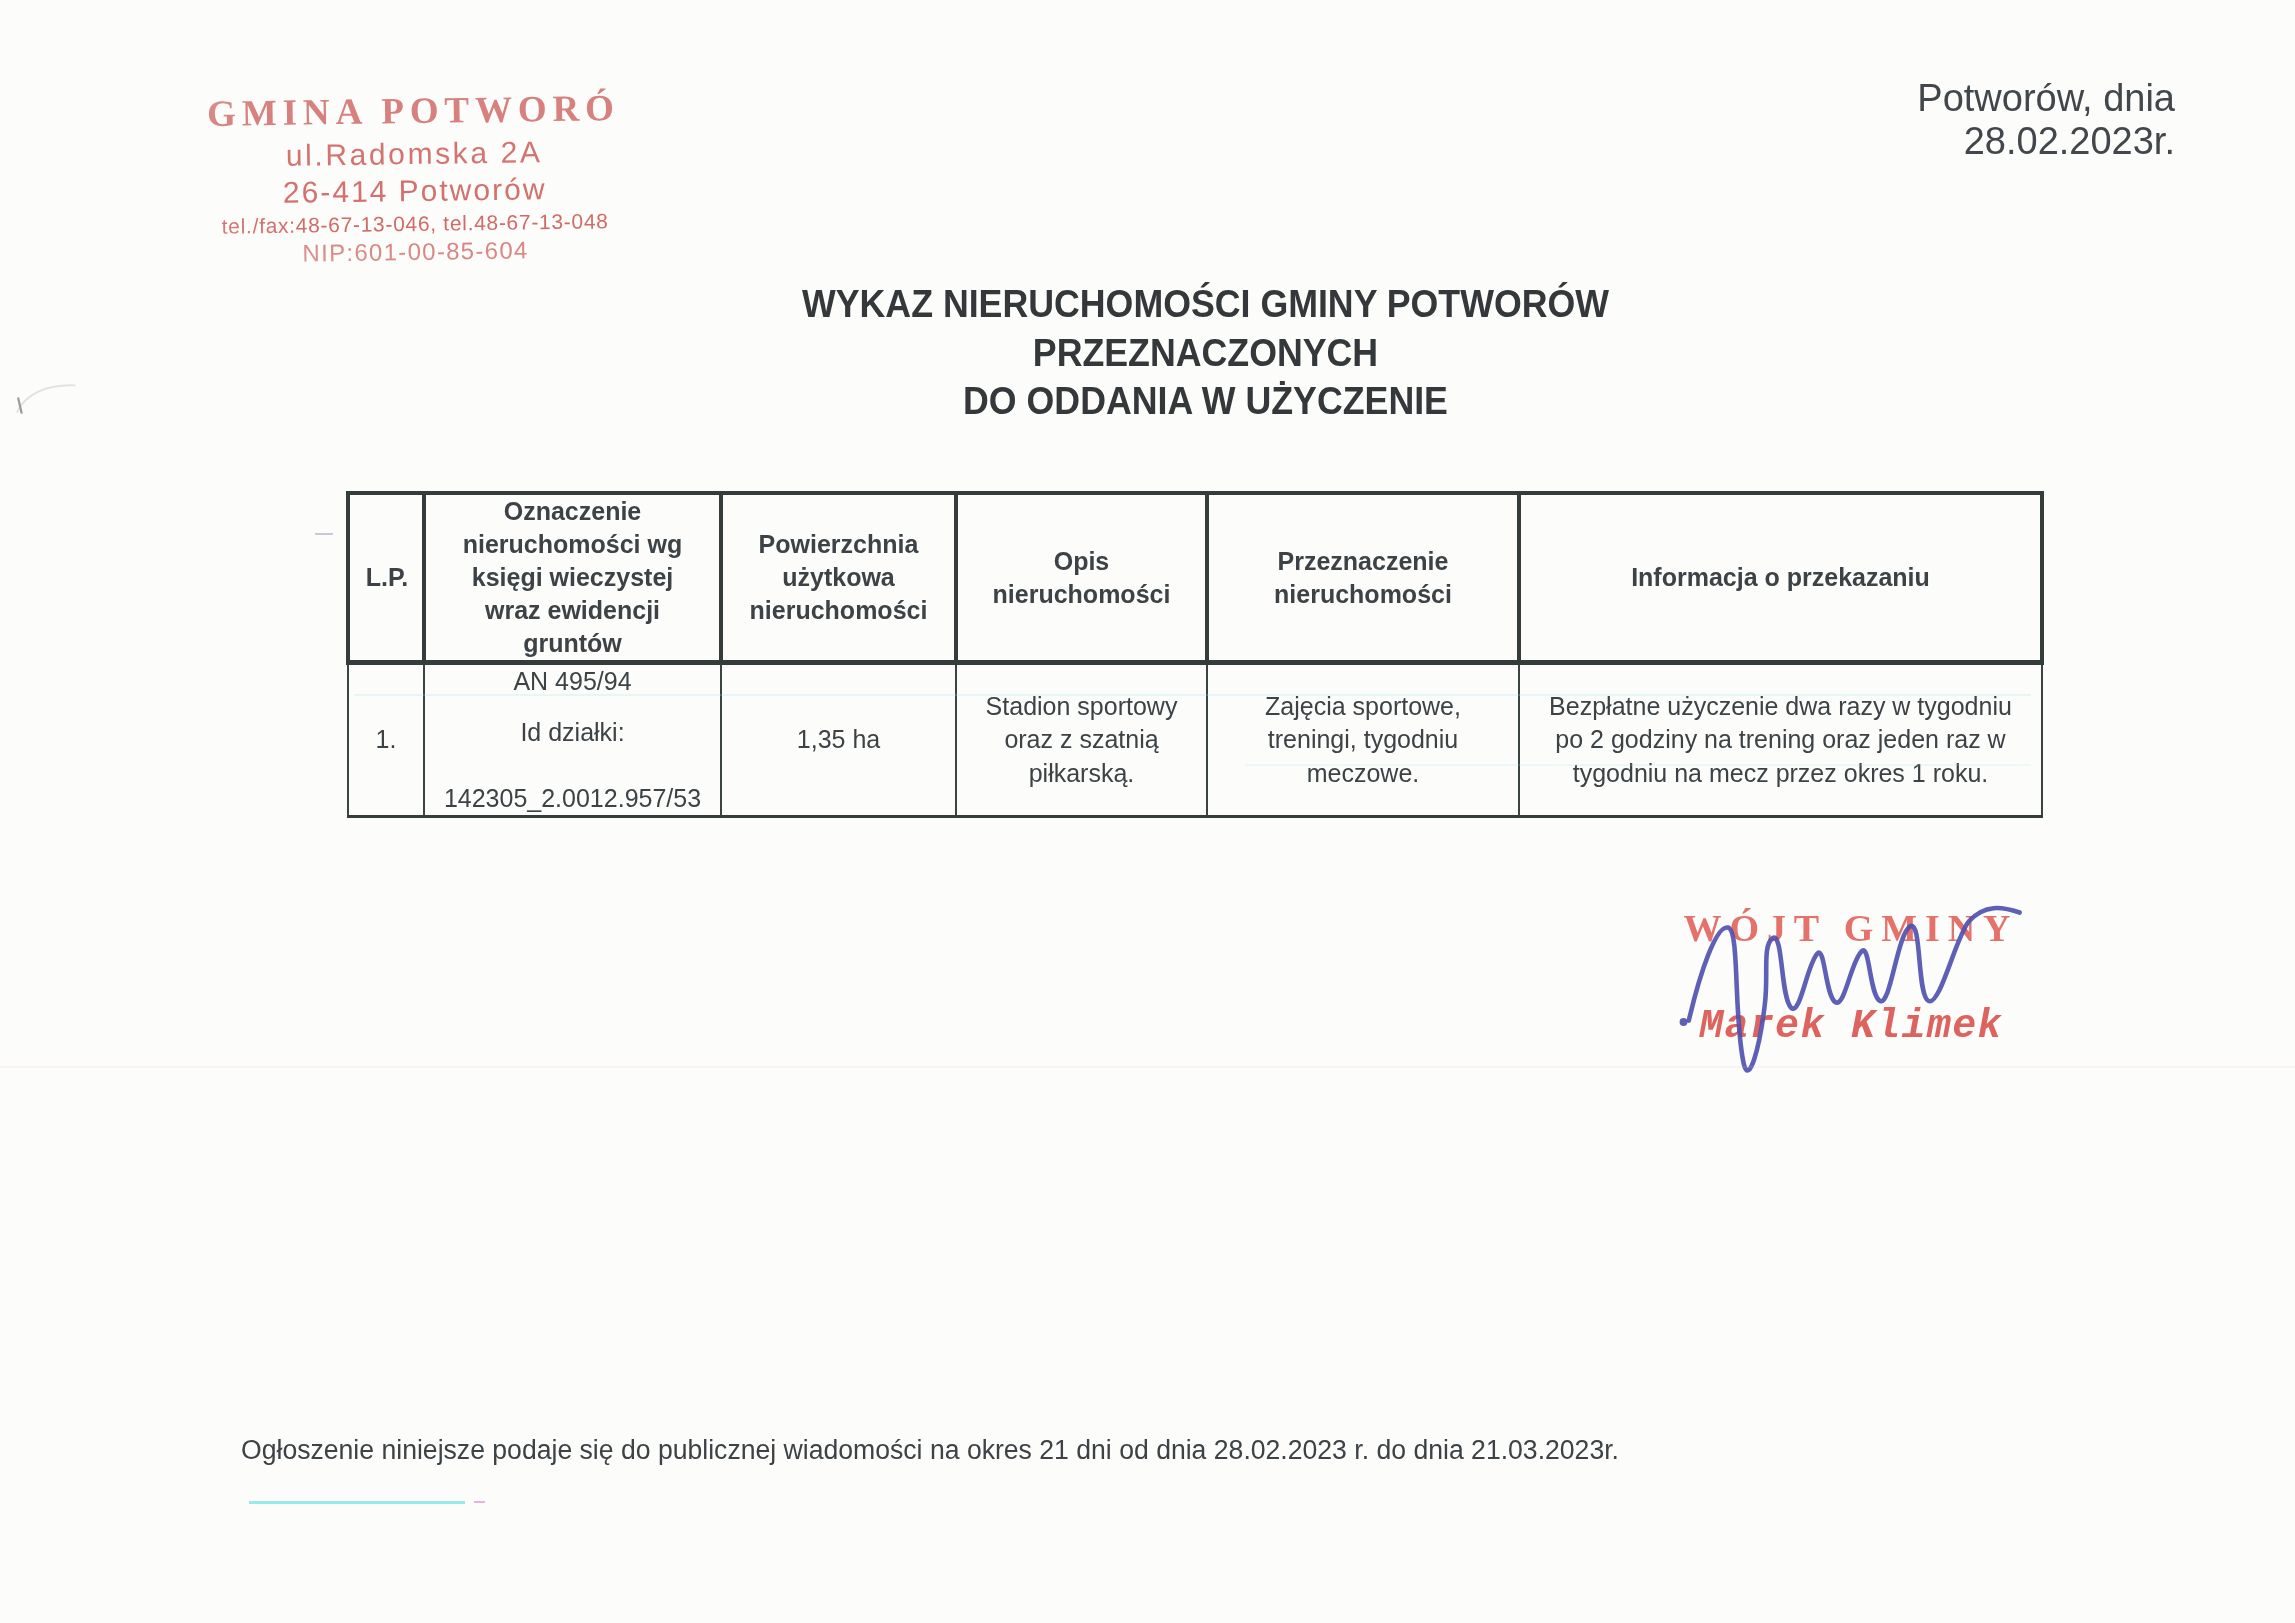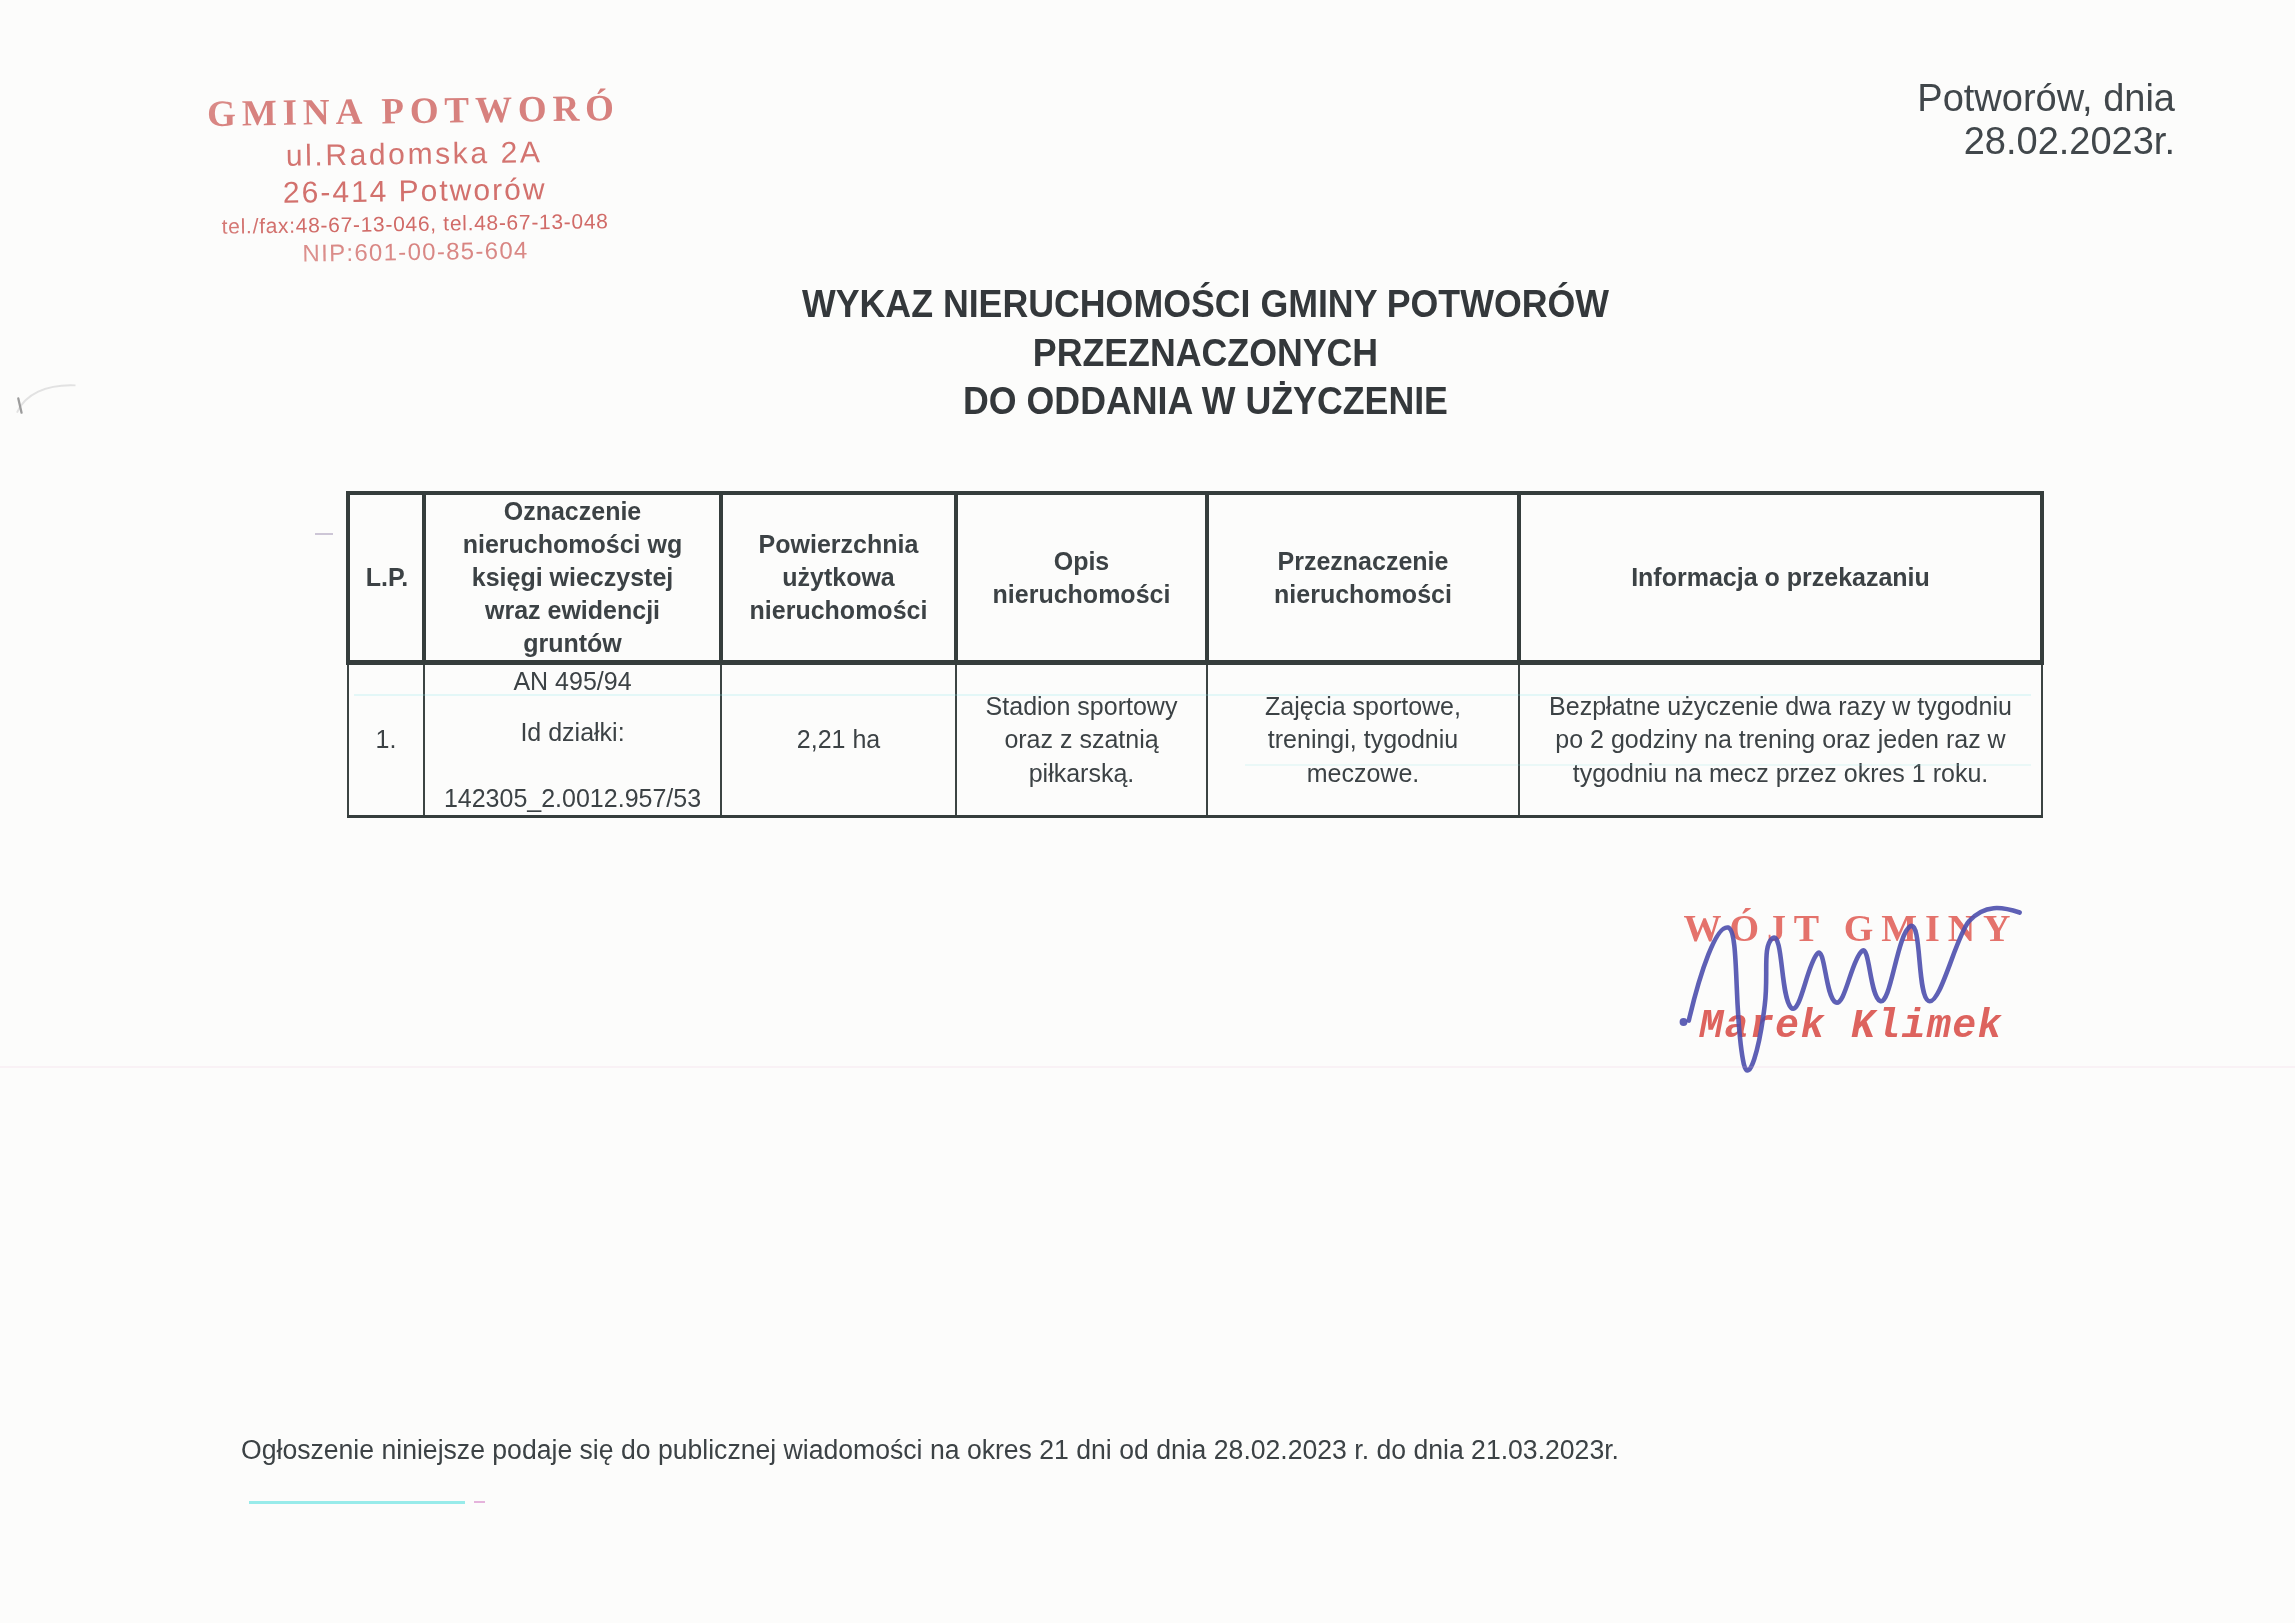--- a/index.html
+++ b/index.html
@@ -134,21 +134,21 @@
       </tr>
     </thead>
     <tbody>
       <tr>
         <td>1.</td>
         <td class="cell-split">
           <span class="oz1">AN 495/94</span>
           <span class="oz2">Id działki:</span>
           <span class="oz3">142305_2.0012.957/53</span>
         </td>
-        <td>2,21 ha</td>
+        <td>1,35 ha</td>
         <td>Stadion sportowy oraz z szatnią piłkarską.</td>
         <td>Zajęcia sportowe, treningi, tygodniu meczowe.</td>
         <td>Bezpłatne użyczenie dwa razy w tygodniu po 2 godziny na trening oraz jeden raz w tygodniu na mecz przez okres 1 roku.</td>
       </tr>
     </tbody>
   </table>
 
   <div class="wojt-stamp">
     <div class="wojt-title">WÓJT GMINY</div>
     <div class="wojt-name">Marek Klimek</div>

